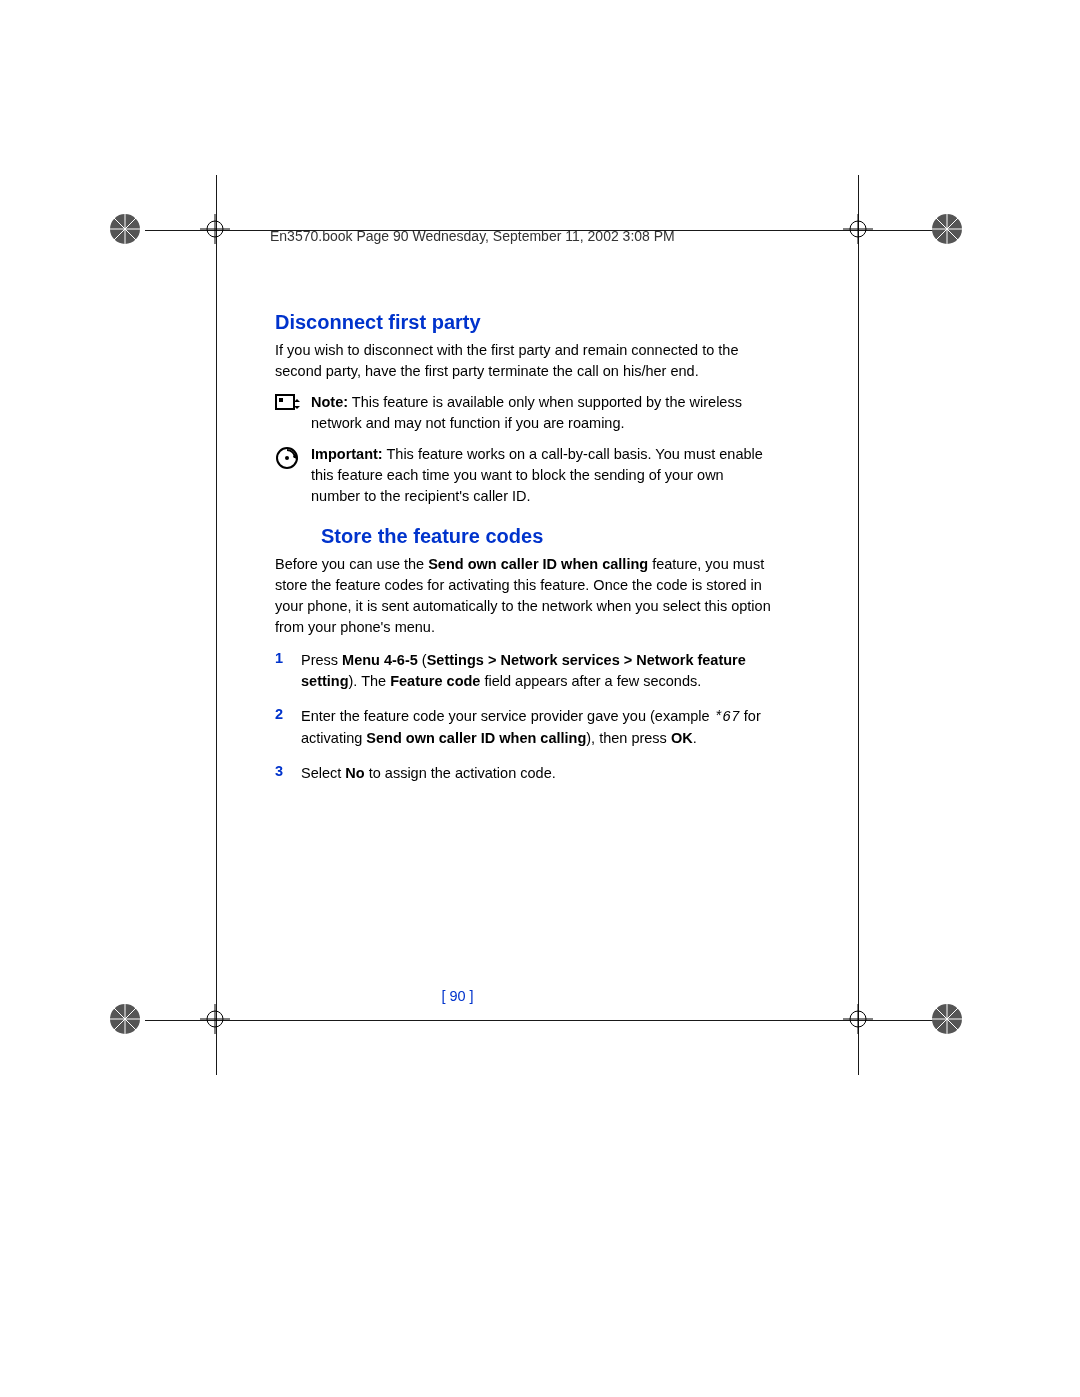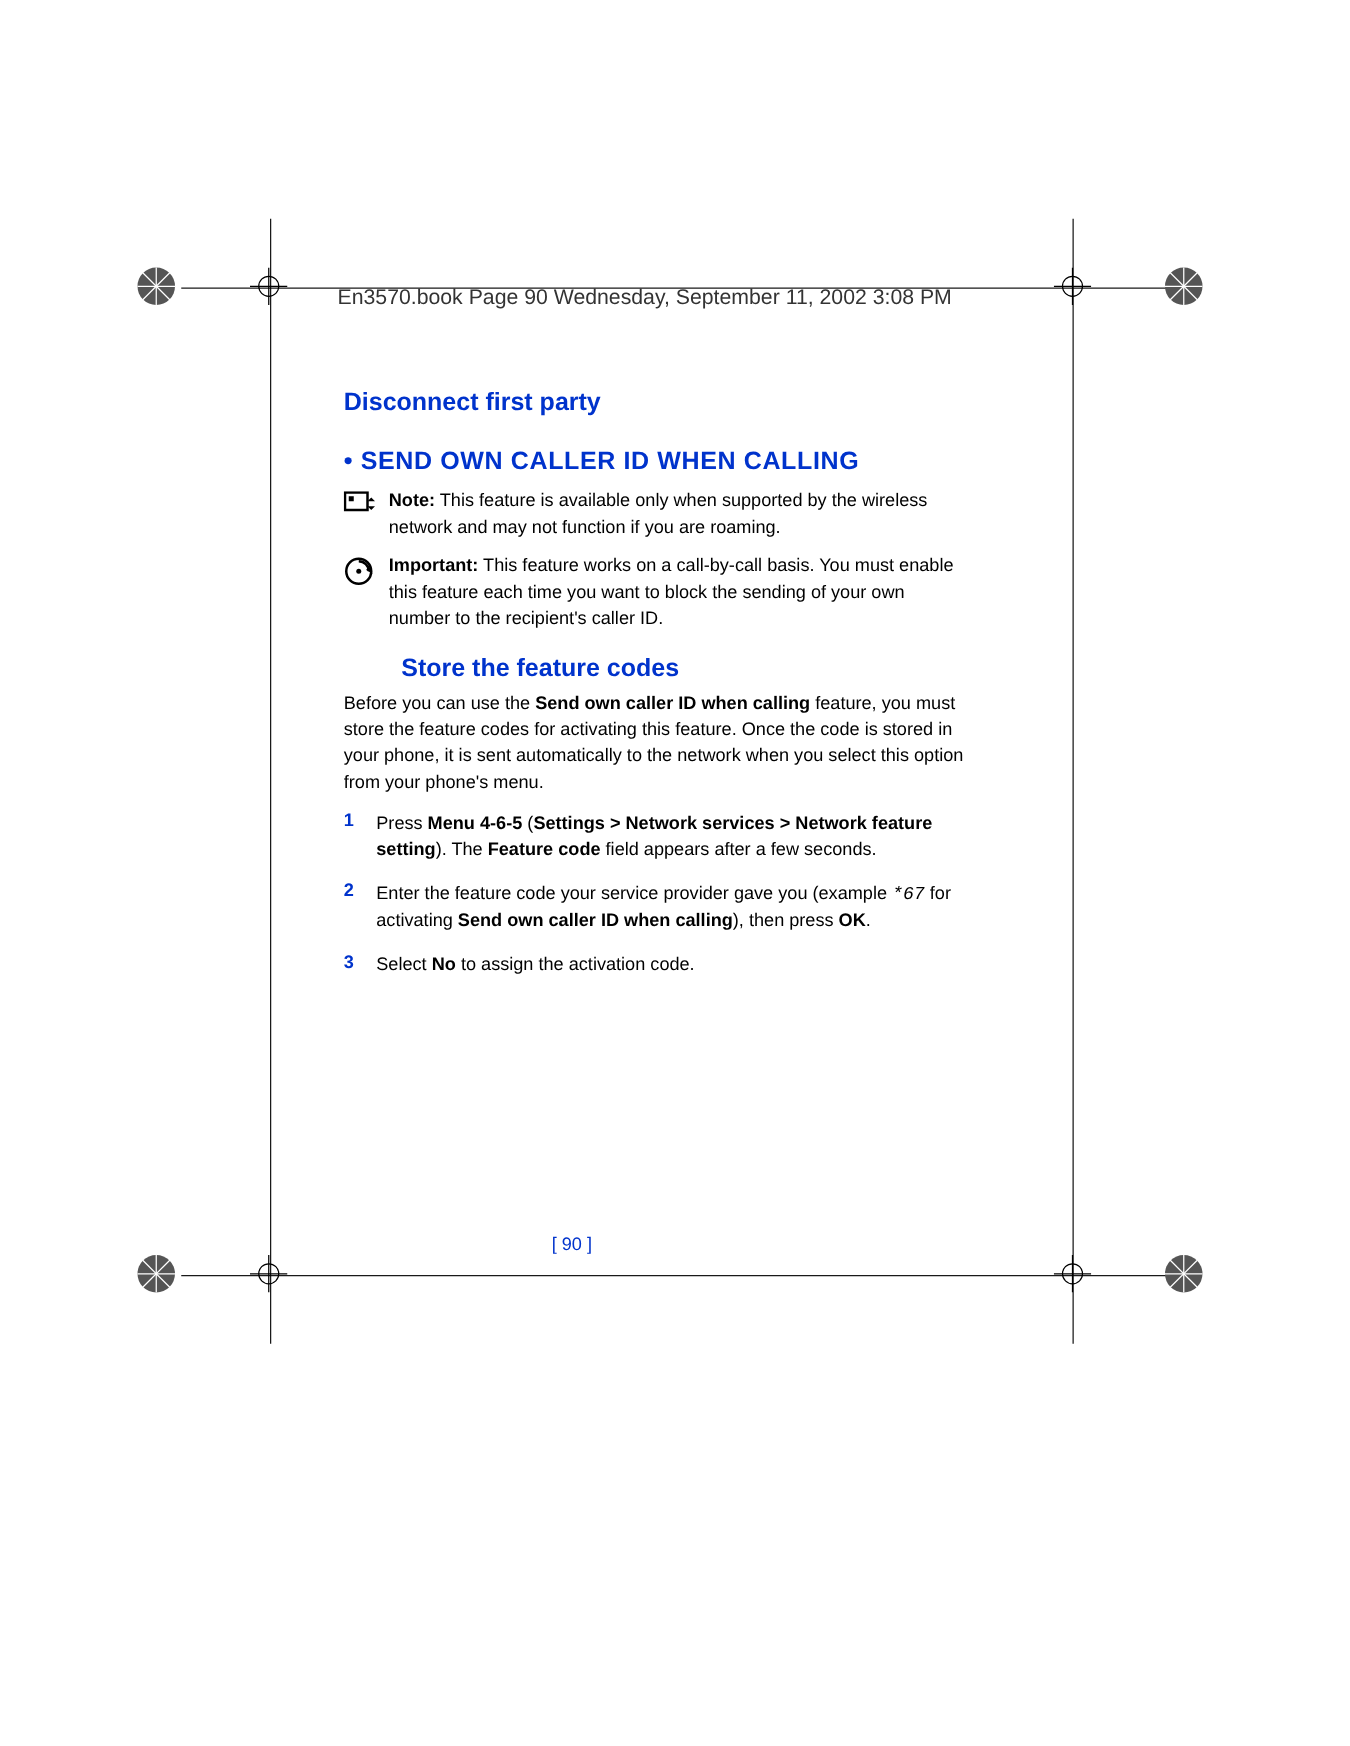--- a/index.html
+++ b/index.html
@@ -8,21 +8,21 @@
     background: #fff;
     width: 1080px;
     height: 1397px;
     position: relative;
     color: #000;
   }
   .page-header {
     position: absolute;
     top: 228px;
     left: 270px;
-    font-size: 17px;
+    font-size: 14px;
     color: #333;
   }
   .content {
     position: absolute;
     top: 311px;
     left: 275px;
     width: 500px;
   }
   .crop-mark {
     position: absolute;
@@ -197,22 +197,22 @@
         <line x1="28" y1="6" x2="6" y2="28"></line>
       </g>
     </svg>
 </div>
 
 <div class="page-header">En3570.book  Page 90  Wednesday, September 11, 2002  3:08 PM</div>
 
 <div class="content">
 
   <div class="h1-blue">Disconnect first party</div>
-
-  <div class="h2-major"> • SEND OWN CALLER ID WHEN CALLING</div>
+  <div class="body-text">If you wish to disconnect with the first party and remain connected to the second party, have the first party terminate the call on his/her end.</div>
+
 
   <div class="note-row">
     <div class="note-icon">
       <svg width="26" height="20" viewBox="0 0 26 20">
           <rect x="1" y="1" width="18" height="14" fill="none" stroke="#000" stroke-width="2"></rect>
           <polygon points="19,8 25,8 22,5" fill="#000"></polygon>
           <polygon points="19,12 25,12 22,15" fill="#000"></polygon>
           <rect x="4" y="4" width="4" height="4" fill="#000"></rect>
         </svg>
     </div>

